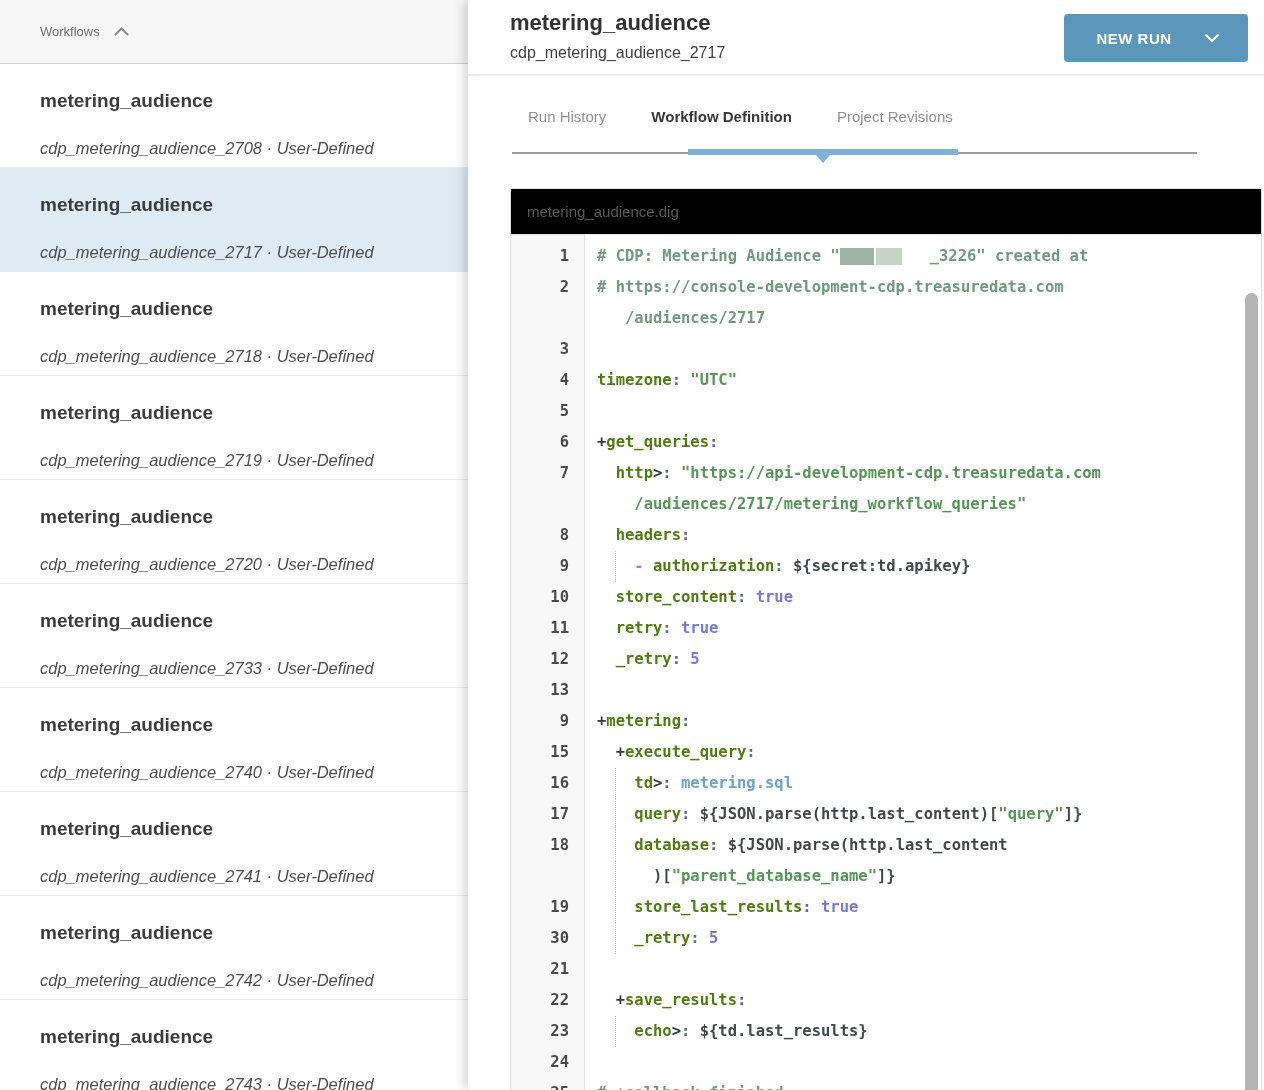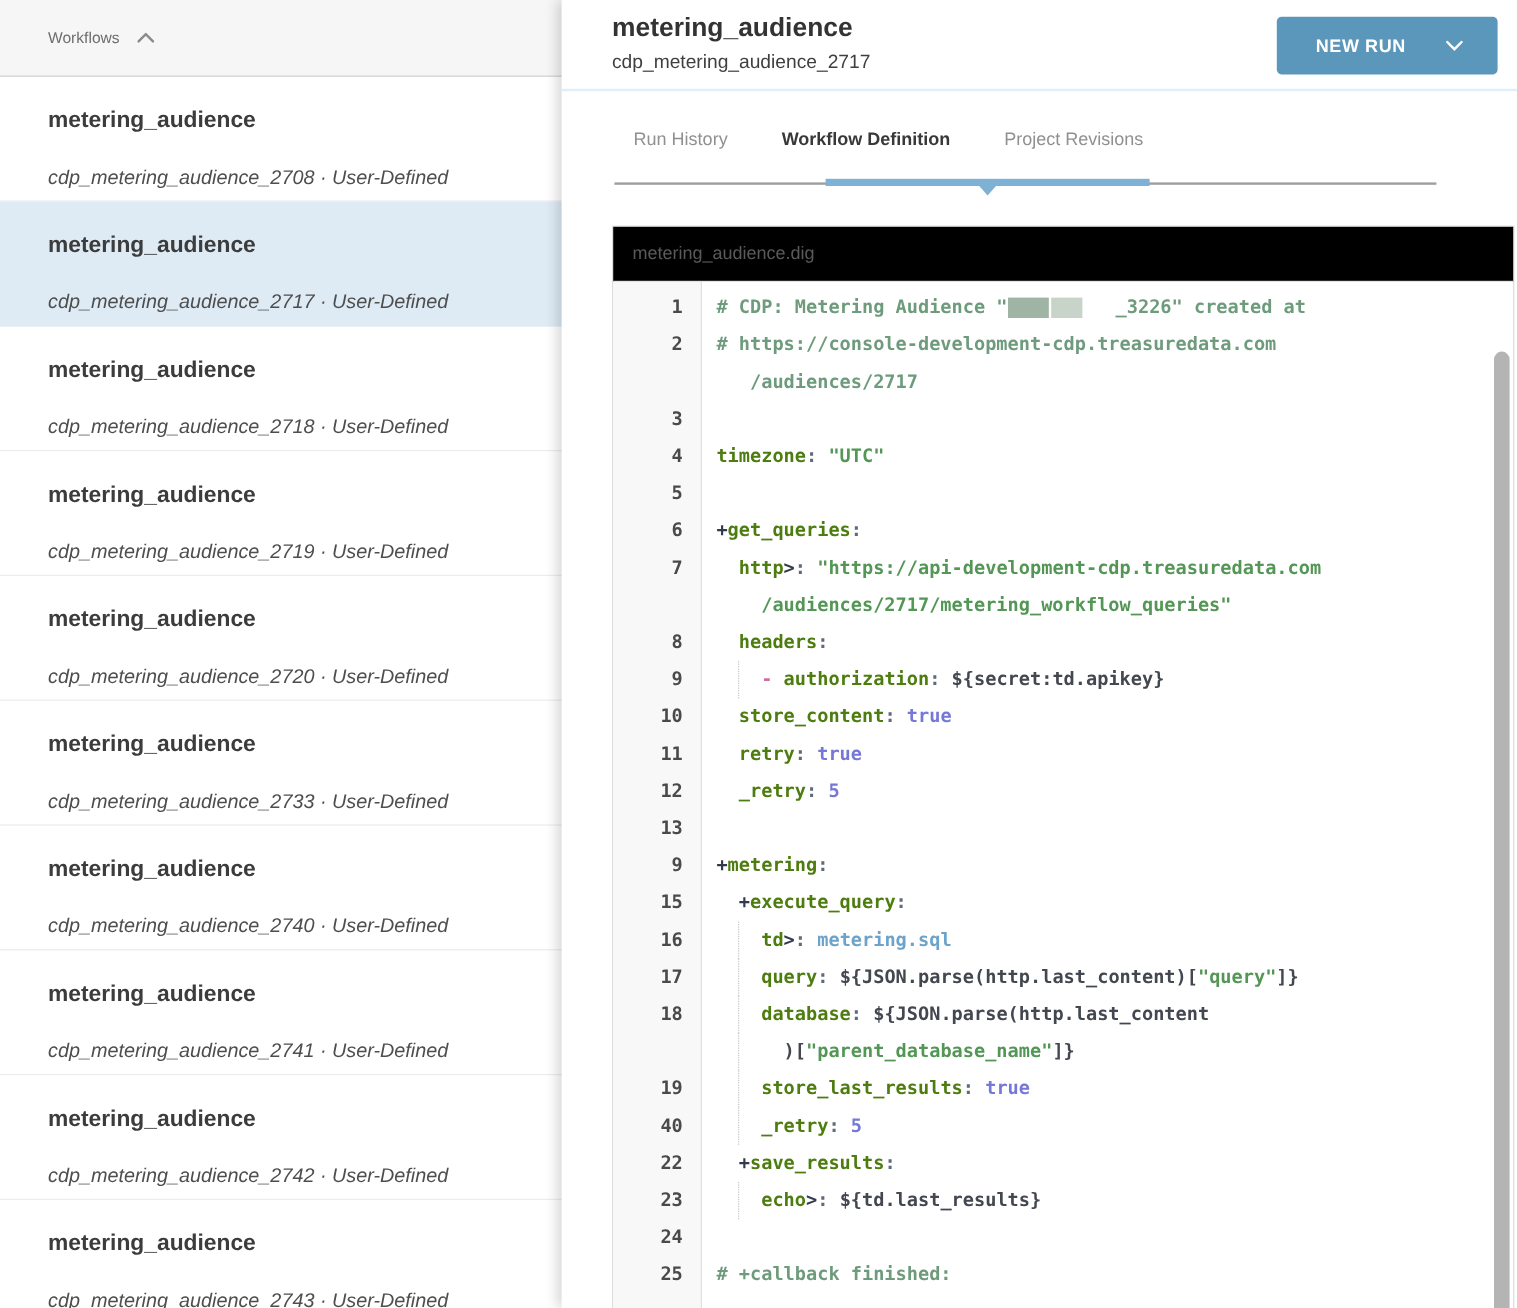--- a/index.html
+++ b/index.html
@@ -242,22 +242,26 @@
           </div>
           <div class="cl">
             <span class="ln"></span>
             <span class="lc"><span>  </span><span class="guide"></span><span>    </span><span class="tk-expr">)[</span><span class="tk-str">"parent_database_name"</span><span class="tk-expr">]}</span></span>
           </div>
           <div class="cl">
             <span class="ln">19</span>
             <span class="lc"><span>  </span><span class="guide"></span><span>  </span><span class="tk-key">store_last_results</span><span class="tk-pun">: </span><span class="tk-val">true</span></span>
           </div>
           <div class="cl">
-            <span class="ln">40</span>
+            <span class="ln">30</span>
             <span class="lc"><span>  </span><span class="guide"></span><span>  </span><span class="tk-key">_retry</span><span class="tk-pun">: </span><span class="tk-val">5</span></span>
+          </div>
+          <div class="cl">
+            <span class="ln">21</span>
+            <span class="lc"></span>
           </div>
           <div class="cl">
             <span class="ln">22</span>
             <span class="lc"><span>  </span><span class="tk-op">+</span><span class="tk-key">save_results</span><span class="tk-pun">:</span></span>
           </div>
           <div class="cl">
             <span class="ln">23</span>
             <span class="lc"><span>  </span><span class="guide"></span><span>  </span><span class="tk-key">echo</span><span class="tk-op">&gt;</span><span class="tk-pun">: </span><span class="tk-expr">${td.last_results}</span></span>
           </div>
           <div class="cl">

